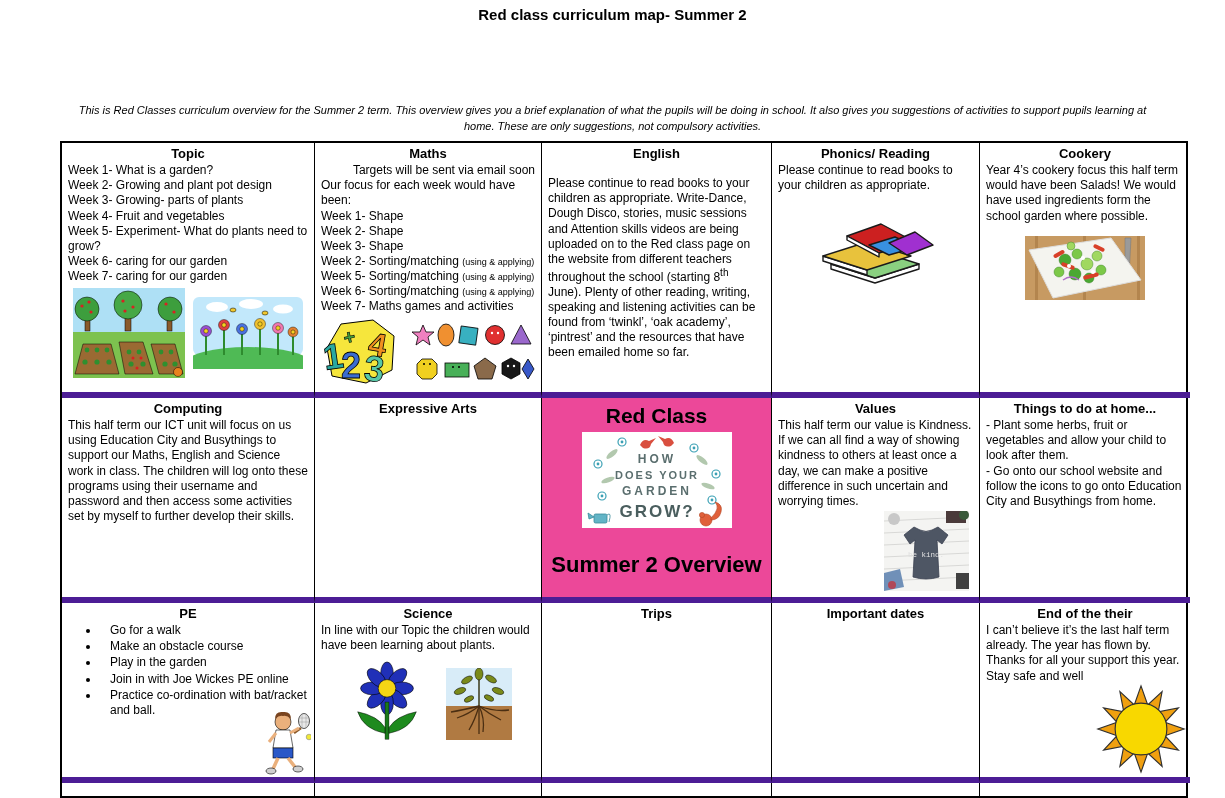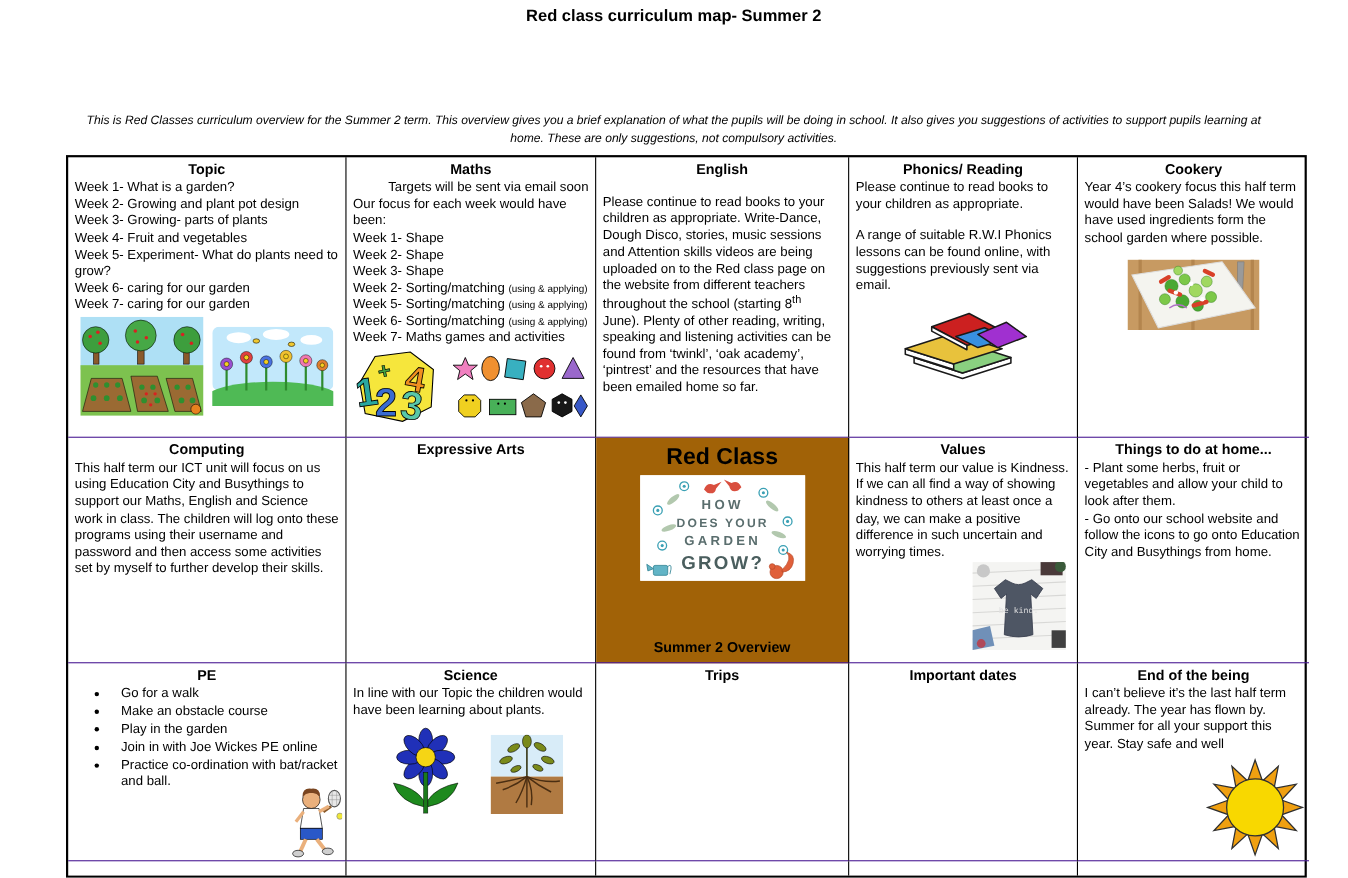--- a/index.html
+++ b/index.html
@@ -14,38 +14,38 @@
     width: 1075px; margin: 80px auto 6px auto; line-height: 1.45;
   }
   .grid {
     margin-left: 60px; width: 1128px;
     display: grid;
     grid-template-columns: 253px 227px 230px 208px 210px;
     grid-template-rows: 255px 205px 180px 13px;
     border: 2px solid #000;
   }
   .cell {
-    border-right: 1px solid #000; border-bottom: 1px solid #4c1d95;
+    border-right: 1px solid #000; border-bottom: 6px solid #4c1d95;
     padding: 2px 6px; font-size: 12px; line-height: 1.26;
     position: relative; overflow: hidden;
   }
   .cell:nth-child(5n) { border-right: none; }
   .cell:nth-child(n+16) { border-bottom: none; }
   .h { font-size: 13px; font-weight: bold; text-align: center; margin: 1px 0; }
   .center { text-align: right; }
   .gap { height: 13px; }
   .small-note { font-size: 9px; }
   .cellp { margin: 0; }
   .img-row { display: flex; align-items: center; justify-content: center; gap: 8px; margin-top: 4px; }
   .img-row.bottomalign { align-items: flex-end; }
   .red-cell { background: #ff0000; text-align: center; display: flex; flex-direction: column; padding: 2px; }
   .red-title { font-size: 21px; font-weight: bold; margin-top: 4px; line-height: 1.1; }
   .red-sub { font-size: 17px; font-weight: bold; line-height: 1.15; margin-top: 3px; }
   .poster { background: #fff; margin: 5px auto 0 auto; display: block; }
-  .red-footer { font-size: 13px; font-weight: bold; margin-top: auto; margin-bottom: 3px; }
+  .red-footer { font-size: 22px; font-weight: bold; margin-top: auto; margin-bottom: 16px; }
   .pe-list { margin: 0; padding-left: 32px; }
   .pe-list li { margin: 0 0 1px 0; padding-left: 10px; }
   .abs-br { position: absolute; right: 3px; bottom: 2px; }
   .shirt-wrap { text-align: right; padding-right: 4px; margin-top: 2px; }
 </style>
 </head>
 <body>
 
 <div class="page">
   <h1 class="page-title">Red class curriculum map- Summer 2</h1>
@@ -204,21 +204,20 @@
     <div class="cell">
       <div class="h">English</div>
       <div class="gap"></div>
       <p class="cellp"><span>Please continue to read books to your children as appropriate. Write-Dance, Dough Disco, stories, music sessions and Attention skills videos are being uploaded on to the Red class page on the website from different teachers throughout the school (starting 8</span><sup>th</sup><span> June). Plenty of other reading, writing, speaking and listening activities can be found from ‘twinkl’, ‘oak academy’, ‘pintrest’ and the resources that have been emailed home so far.</span></p>
     </div>
 
     <div class="cell">
       <div class="h">Phonics/ Reading</div>
       <p class="cellp">Please continue to read books to your children as appropriate.</p>
       <div class="gap"></div>
-      <p class="cellp">A range of suitable R.W.I Phonics lessons can be found online, with suggestions previously sent via email.</p>
       <div class="img-row" style="margin-top:12px;">
         <svg width="118" height="68" viewBox="0 0 118 68">
           <g stroke="#1a1a1a" stroke-width="1.4" stroke-linejoin="round">
             <polygon points="14,46 14,51 58,65 102,51 102,46 58,60" fill="#ffffff"></polygon>
             <polygon points="14,46 58,32 102,46 58,60" fill="#8ad080"></polygon>
             <polygon points="6,38 6,43 50,57 50,52" fill="#ffffff"></polygon>
             <polygon points="6,38 50,24 94,38 50,52" fill="#e8c23c"></polygon>
             <polygon points="30,18 64,6 98,24 62,35" fill="#cc2020"></polygon>
             <polygon points="52,27 78,19 100,29 72,37" fill="#3890e0"></polygon>
             <polygon points="72,25 98,14 116,27 90,37" fill="#a030d0"></polygon>
@@ -268,21 +267,21 @@
 
     <div class="cell">
       <div class="h">Computing</div>
       <p class="cellp">This half term our ICT unit will focus on us using Education City and Busythings to support our Maths, English and Science work in class. The children will log onto these programs using their username and password and then access some activities set by myself to further develop their skills.</p>
     </div>
 
     <div class="cell">
       <div class="h">Expressive Arts</div>
     </div>
 
-    <div class="cell red-cell" style="background: #a16207;">
+    <div class="cell red-cell" style="background: #ec4899;">
       <div class="red-title">Red Class</div>
       <svg class="poster" width="150" height="96" viewBox="0 0 150 96">
         <rect width="150" height="96" fill="#ffffff"></rect>
         <path d="M58,13 q3,-7 9,-4 l7,-3 -5,6 q-1,6 -8,4 z" fill="#d94f3f"></path>
         <path d="M92,11 q-3,-7 -9,-4 l-7,-3 5,6 q1,6 8,4 z" fill="#d94f3f"></path>
         <g fill="#b2c8ae">
           <ellipse cx="30" cy="22" rx="7" ry="2.5" transform="rotate(-40 30 22)"></ellipse>
           <ellipse cx="120" cy="28" rx="7" ry="2.5" transform="rotate(40 120 28)"></ellipse>
           <ellipse cx="26" cy="48" rx="7" ry="2.5" transform="rotate(-20 26 48)"></ellipse>
           <ellipse cx="126" cy="54" rx="7" ry="2.5" transform="rotate(20 126 54)"></ellipse>
@@ -433,22 +432,22 @@
 
     <div class="cell">
       <div class="h">Trips</div>
     </div>
 
     <div class="cell">
       <div class="h">Important dates</div>
     </div>
 
     <div class="cell">
-      <div class="h">End of the being</div>
-      <p class="cellp">I can’t believe it’s the last half term already. The year has flown by. Summer for all your support this year. Stay safe and well</p>
+      <div class="h">End of the their</div>
+      <p class="cellp">I can’t believe it’s the last half term already. The year has flown by. Thanks for all your support this year. Stay safe and well</p>
       <svg class="abs-br" width="92" height="92" viewBox="0 0 96 96">
         <polygon points="93,48 73,55 87,70 66,66 70,87 55,73 48,93 41,73 26,87 30,66 9,70 23,55 3,48 23,41 9,26 30,30 26,9 41,23 48,3 55,23 70,9 66,30 87,26 73,41" fill="#f0a010" stroke="#303030" stroke-width="1.2"></polygon>
         <circle cx="48" cy="48" r="27" fill="#f8d800" stroke="#303030" stroke-width="1.2"></circle>
       </svg>
     </div>
 
     <div class="cell"></div>
     <div class="cell"></div>
     <div class="cell"></div>
     <div class="cell"></div>

